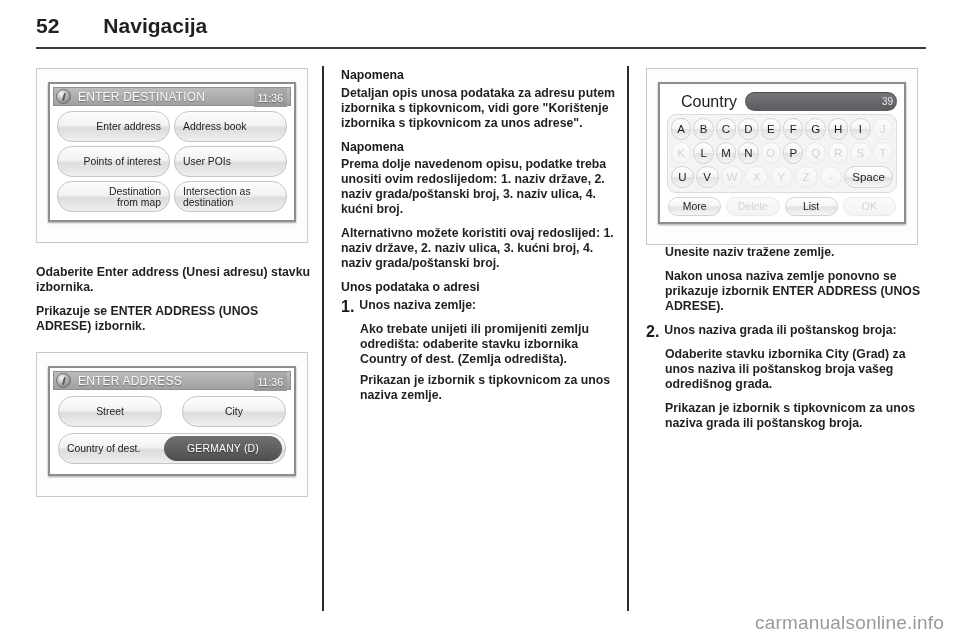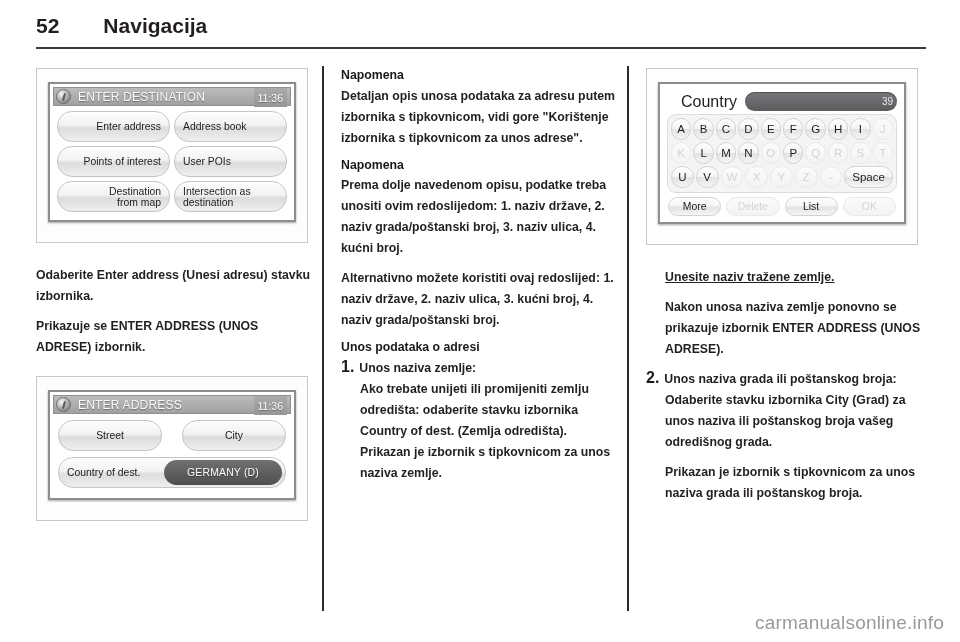--- a/index.html
+++ b/index.html
@@ -37,25 +37,25 @@
   .col2 { left: 341px; }
   .col3 { left: 646px; }
 
   .vdiv {
     position: absolute; top: 66px; width: 2px; height: 545px; background:#2b2b2b;
   }
   .vdiv1 { left: 322px; }
   .vdiv2 { left: 627px; }
 
   
-  p, .para { font-size: 12.3px; line-height: 21px; color:#231f20; }
+  p, .para { font-size: 12.3px; line-height: 15px; color:#231f20; }
   .bold { font-weight: bold; }
   .head { font-weight: bold; font-size: 12.3px; line-height: 15.5px; margin-bottom:2px;}
   .sp { margin-top: 9px; }
-  .sp-s { margin-top: 0; }
+  .sp-s { margin-top: 6px; }
   .numlist { display: flex; gap: 5px; margin-top: 9px; }
   .numlist .n { font-weight: bold; flex: 0 0 auto; }
   .numlist .b { flex: 1 1 auto; }
   .indent { margin-left: 19px; }
 
   
   .shot {
     position: relative;
     width: 272px;
     background: #fdfdfd;
@@ -316,21 +316,21 @@
         </div>
         <div class="kb-bottom">
           <span class="key">More</span>
           <span class="key dim">Delete</span>
           <span class="key">List</span>
           <span class="key dim">OK</span>
         </div>
       </div>
     </div>
 
-    <p class="para bold indent" style="margin-top:22px;text-decoration:underline;">Unesite naziv tražene zemlje.</p>
+    <p class="para bold indent" style="">Unesite naziv tražene zemlje.</p>
     <p class="para bold sp indent">Nakon unosa naziva zemlje ponovno se prikazuje izbornik ENTER ADDRESS (UNOS ADRESE).</p>
 
     <div class="numlist">
       <span class="n">2.</span>
       <span class="b para bold">Unos naziva grada ili poštanskog broja:</span>
     </div>
     <p class="para bold sp-s indent">Odaberite stavku izbornika City (Grad) za unos naziva ili poštanskog broja vašeg odredišnog grada.</p>
     <p class="para bold sp indent">Prikazan je izbornik s tipkovnicom za unos naziva grada ili poštanskog broja.</p>
   </div>
 

